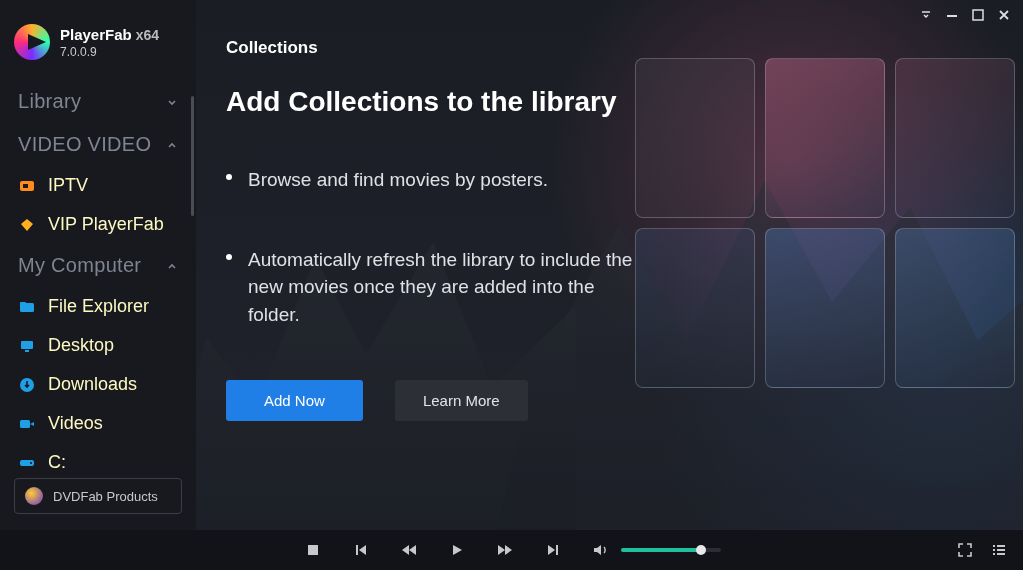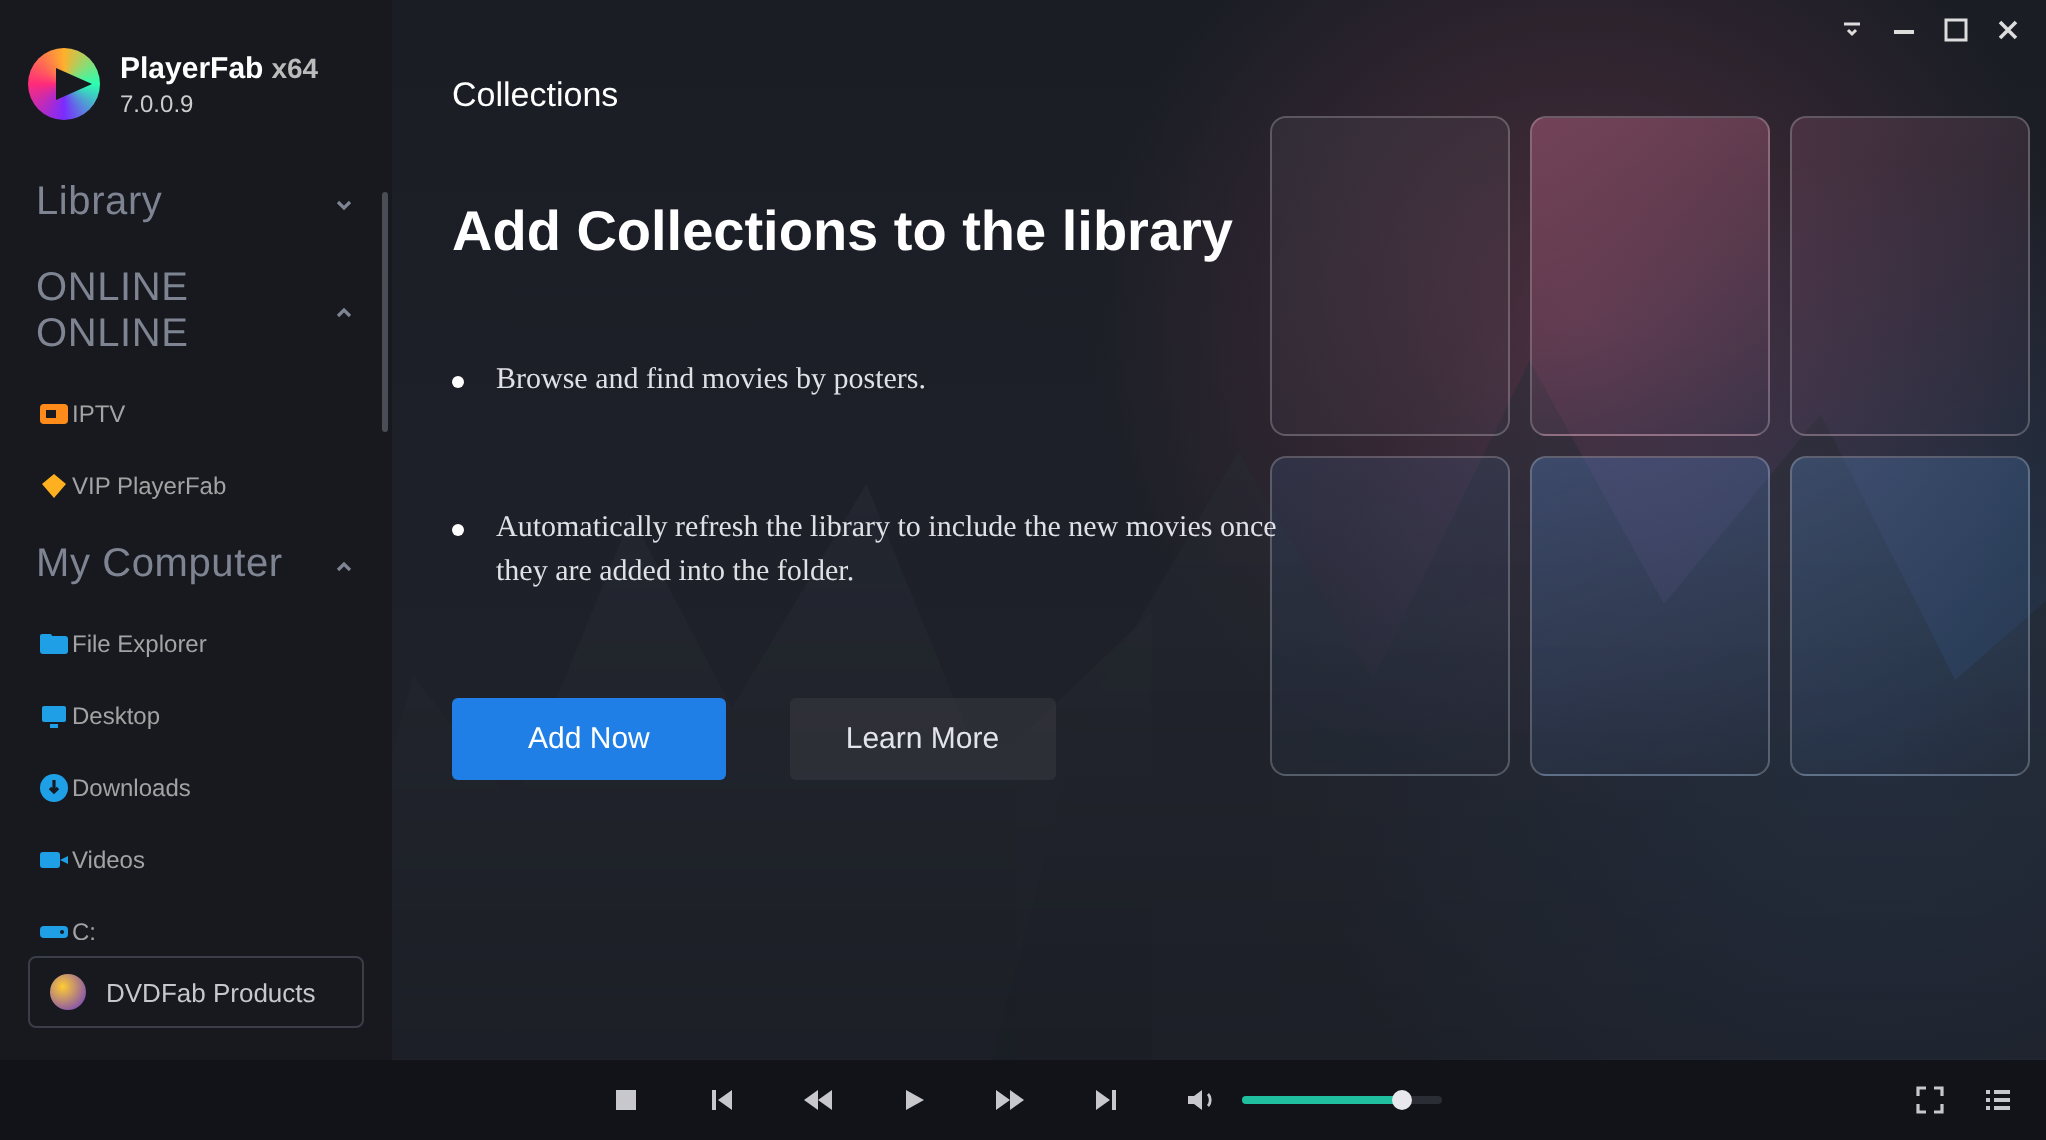--- a/index.html
+++ b/index.html
@@ -88,23 +88,24 @@
   justify-content: space-between;
   padding: 10px 18px;
   color: #7e8491;
   font-size: 20px;
   cursor: pointer;
   letter-spacing: 0.3px;
 }
 .nav-item {
   display: flex;
   align-items: center;
+  gap: 12px;
   padding: 9px 18px;
-  color: #a3a3a3;
-  font-size: 12px;
+  color: #fef9c3;
+  font-size: 18px;
   cursor: pointer;
 }
 .nav-item .ic {
   width: 18px; height: 18px;
   display: flex; align-items: center; justify-content: center;
 }
 
 .bottom-cta {
   margin: 8px 14px 16px 14px;
   padding: 8px 10px;
@@ -157,31 +158,30 @@
   border-radius: 8px;
 }
 .t1 { background: linear-gradient(160deg, rgba(180,180,190,0.08), rgba(120,130,150,0.05)); }
 .t2 { background: linear-gradient(160deg, rgba(230,120,160,0.35), rgba(80,90,130,0.08)); }
 .t3 { background: linear-gradient(160deg, rgba(200,120,160,0.18), rgba(80,90,130,0.05)); }
 .t4 { background: linear-gradient(160deg, rgba(80,130,200,0.15), rgba(60,70,100,0.05)); }
 .t5 { background: linear-gradient(160deg, rgba(80,130,200,0.35), rgba(60,70,100,0.1)); }
 .t6 { background: linear-gradient(160deg, rgba(90,150,220,0.28), rgba(60,70,100,0.06)); }
 
 .content { position: relative; padding: 38px 30px; z-index: 5; }
-.breadcrumb { color: #fff; font-size: 17px; font-weight: 400; margin-bottom: 42px; }
+.breadcrumb { color: #fff; font-size: 17px; font-weight: 700; margin-bottom: 28px; }
 .headline { color: #fff; font-size: 28px; font-weight: 800; margin-bottom: 48px; }
 .bullets { list-style: none; max-width: 420px; }
 .bullets li {
   position: relative;
   padding-left: 22px;
   color: #dfe1e6;
-  font-size: 15px;
+  font-size: 19px;
   line-height: 1.45;
   margin-bottom: 52px;
-  font-family: Liberation Serif, serif;
 }
 .bullets li::before {
   content: "";
   position: absolute;
   left: 0; top: 8px;
   width: 6px; height: 6px;
   background: #fff;
   border-radius: 50%;
 }
 .actions { display: flex; gap: 32px; margin-top: 8px; }
@@ -273,21 +273,21 @@
       <div class="nav-sec">
         <span>Library</span>
         <span class="chev">
             <svg width="12" height="12" viewBox="0 0 12 12">
               <path d="M3 5l3 3 3-3" stroke="#7e8491" stroke-width="1.6" fill="none"></path>
             </svg>
           </span>
       </div>
 
       <div class="nav-sec">
-        <span>ONLINE ONLINE</span>
+        <span>VIDEO VIDEO</span>
         <span class="chev">
             <svg width="12" height="12" viewBox="0 0 12 12">
               <path d="M3 8l3-3 3 3" stroke="#7e8491" stroke-width="1.6" fill="none"></path>
             </svg>
           </span>
       </div>
 
       <div class="nav-item">
         <span class="ic">
             <svg width="16" height="16" viewBox="0 0 16 16">

